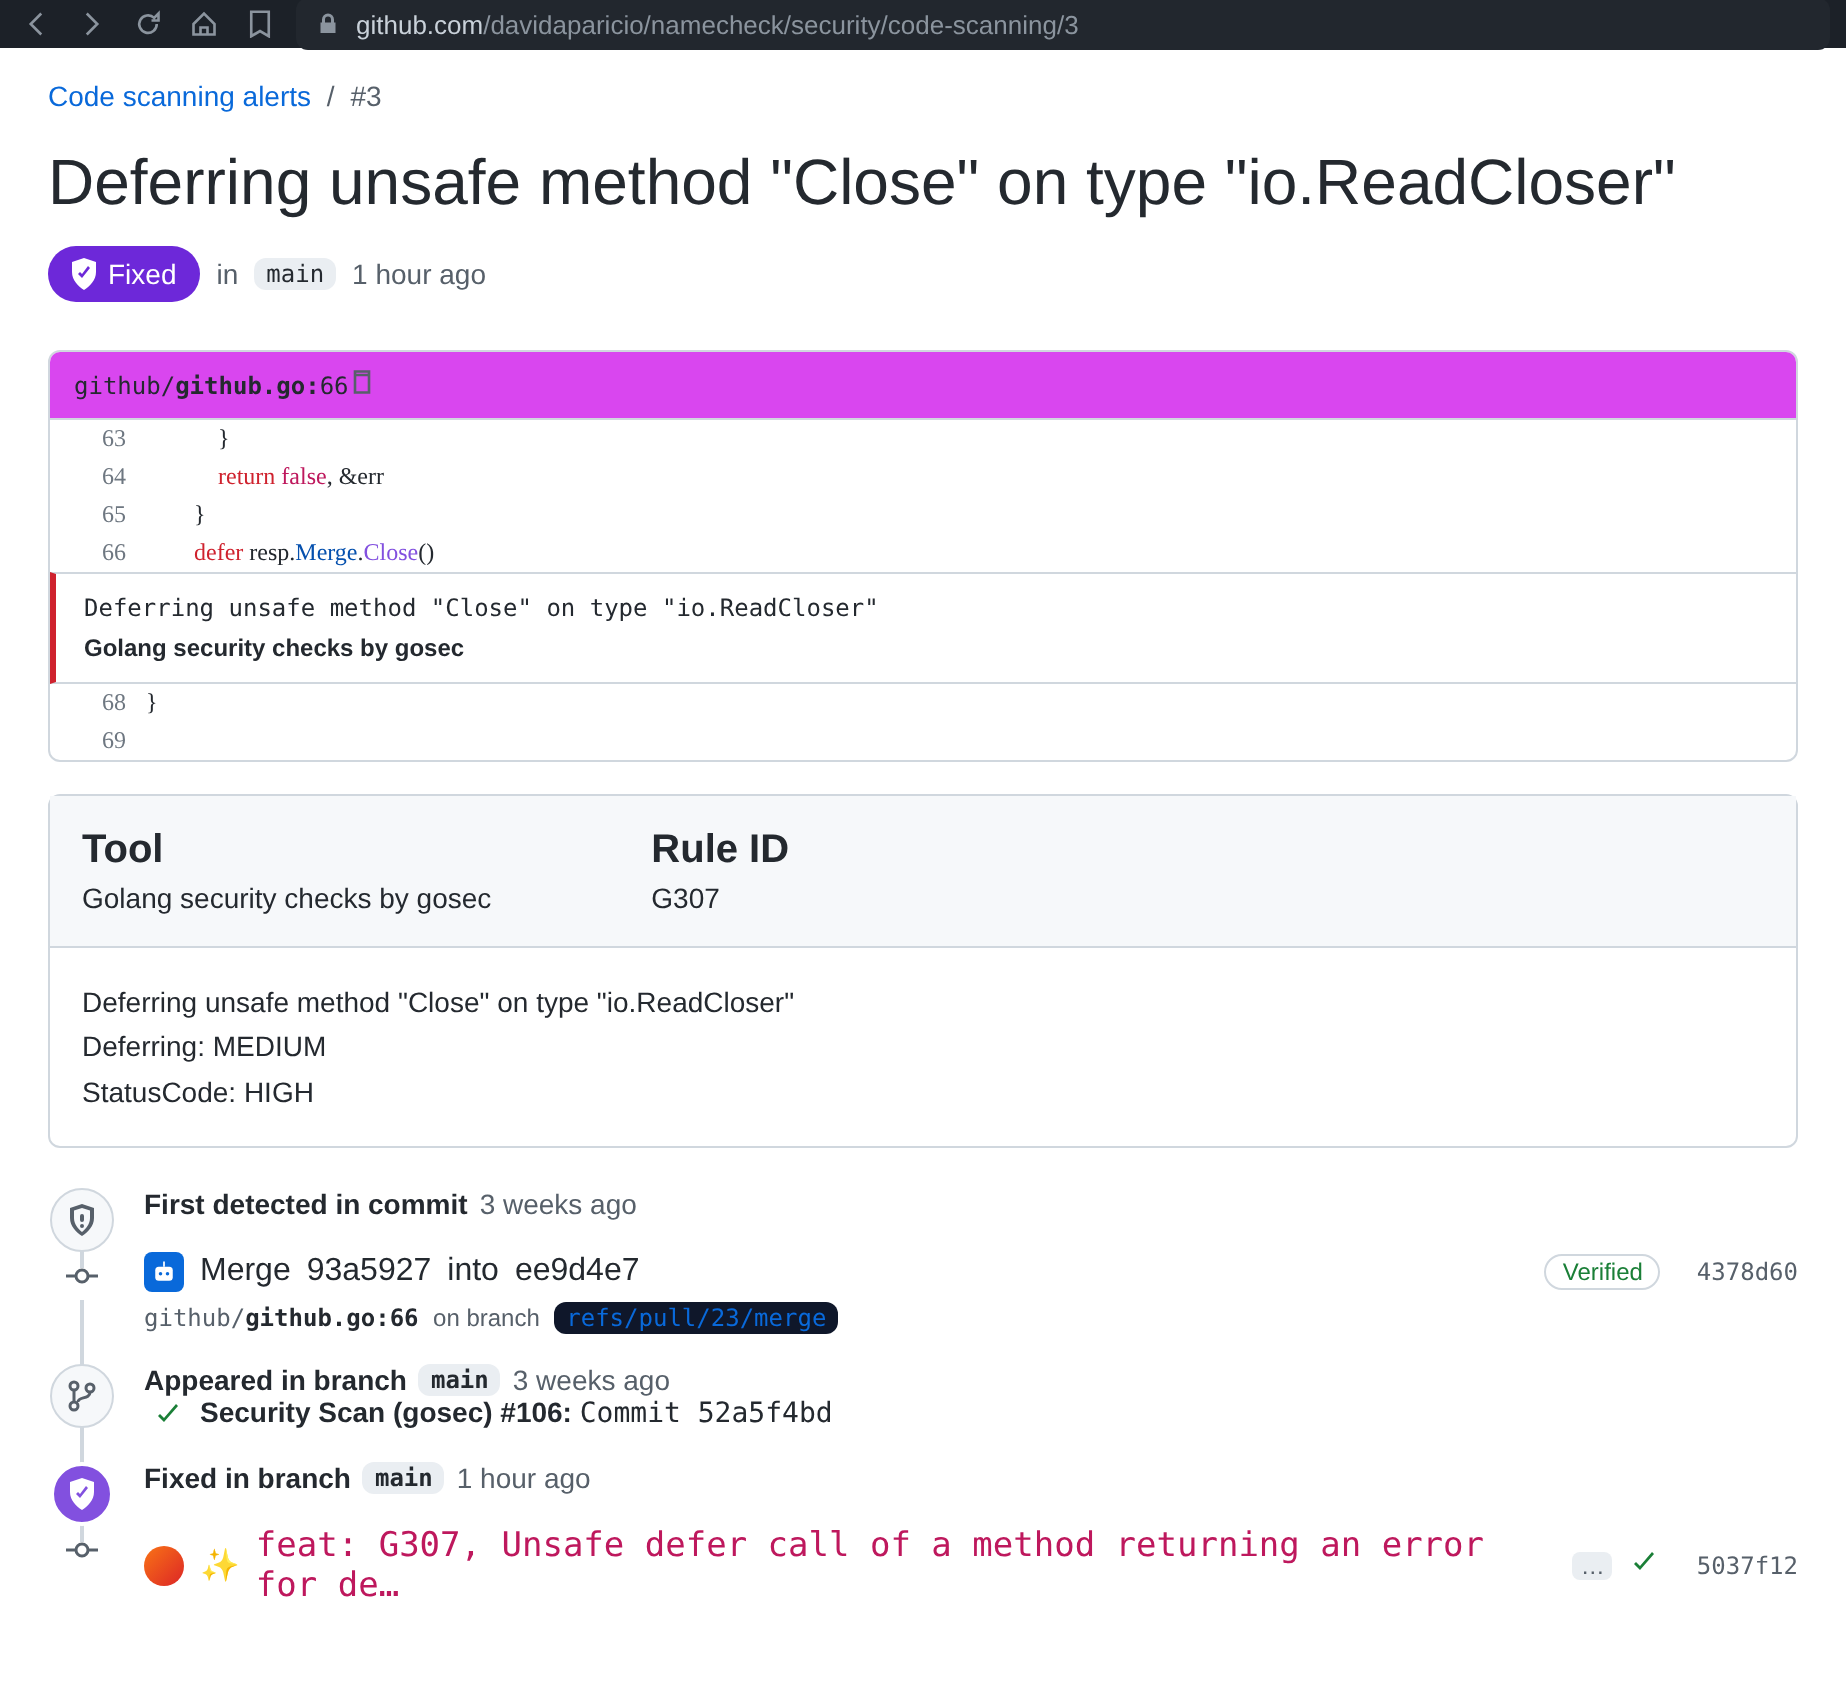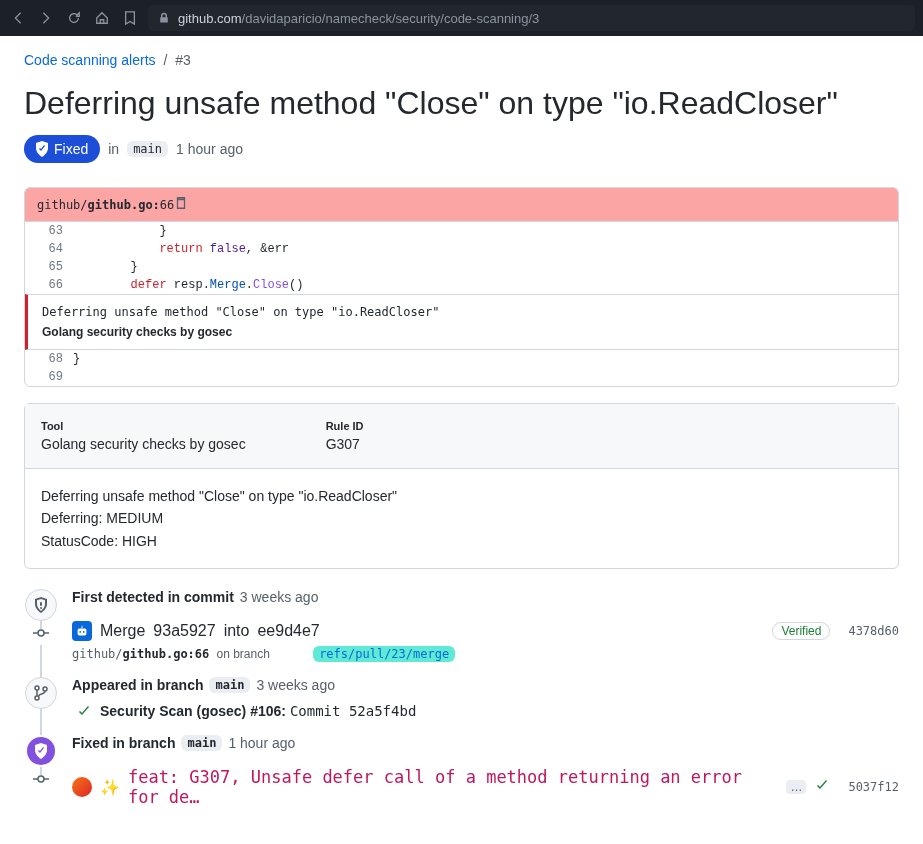--- a/index.html
+++ b/index.html
@@ -1,63 +1,63 @@
 <!DOCTYPE html>
 <html><head>
 <meta charset="utf-8">
 <style>
   * { box-sizing: border-box; margin: 0; padding: 0; }
   body { font-family: -apple-system, BlinkMacSystemFont, "Segoe UI", Helvetica, Arial, sans-serif; background: #fff; color: #24292f; }
   
-  .browser-bar { background: #1c2128; height: 36px; display: flex; align-items: center; padding: 0 8px; gap: 8px; }
+  .browser-bar { background: #1c2128; height: 24px; display: flex; align-items: center; padding: 0 8px; gap: 8px; }
   .browser-bar svg { fill: #8b949e; }
   .nav-btn { width: 20px; height: 20px; display: flex; align-items: center; justify-content: center; cursor: pointer; }
   .url-bar { flex: 1; background: #22272e; border-radius: 6px; height: 26px; display: flex; align-items: center; padding: 0 10px; gap: 8px; color: #8b949e; font-size: 13px; }
   .url-host { color: #c9d1d9; }
   
   .content { padding: 16px 24px; }
   
   .breadcrumb { font-size: 14px; margin-bottom: 15px; }
   .breadcrumb a { color: #0969da; text-decoration: none; }
   .breadcrumb .sep { color: #57606a; margin: 0 4px; }
   .breadcrumb .current { color: #57606a; }
   
   h1.title { font-size: 32px; font-weight: 400; margin: 4px 0 12px; line-height: 1.25; }
   
   .status-row { display: flex; align-items: center; gap: 8px; margin-bottom: 24px; font-size: 14px; }
-  .badge-fixed { background: #1d4ed8; color: #fff; border-radius: 2em; padding: 6px 12px 6px 10px; display: inline-flex; align-items: center; gap: 4px; font-weight: 500; font-size: 14px; }
+  .badge-fixed { background: #6d28d9; color: #fff; border-radius: 2em; padding: 6px 12px 6px 10px; display: inline-flex; align-items: center; gap: 4px; font-weight: 500; font-size: 14px; }
   .badge-fixed svg { fill: #fff; }
   .status-in { color: #57606a; }
   .code-chip { background: #eaeef2; border-radius: 6px; padding: 1px 6px; font-family: ui-monospace, SFMono-Regular, "SF Mono", Menlo, Consolas, monospace; font-size: 12px; color: #24292f; }
   .status-time { color: #57606a; }
   
   .code-box { border: 1px solid #d0d7de; border-radius: 6px; margin-bottom: 16px; overflow: hidden; }
-  .code-box-header { background: #fca5a5; border-bottom: 1px solid #d0d7de; padding: 8px 12px; font-family: ui-monospace, SFMono-Regular, Menlo, monospace; font-size: 12px; display: flex; align-items: center; }
+  .code-box-header { background: #d946ef; border-bottom: 1px solid #d0d7de; padding: 8px 12px; font-family: ui-monospace, SFMono-Regular, Menlo, monospace; font-size: 12px; display: flex; align-items: center; }
   .code-box-header strong { font-weight: 600; }
   .copy-icon { cursor: pointer; }
   
-  .code-lines { font-family: Liberation Mono, monospace; font-size: 12px; }
+  .code-lines { font-family: Liberation Serif, serif; font-size: 12px; }
   .code-line { display: flex; }
   .lnum { width: 48px; text-align: right; padding: 2px 10px 2px 0; color: #6e7781; user-select: none; }
   .lcode { padding: 2px 0; white-space: pre; flex: 1; }
   
   .tok-kw { color: #cf222e; }
-  .tok-bool { color: #4c1d95; }
+  .tok-bool { color: #be185d; }
   .tok-amp { color: #24292f; }
   .tok-func { color: #8250df; }
   .tok-prop { color: #0550ae; }
   .tok-nil { color: #0550ae; }
   
   .alert-banner { border-left: 3px solid #cf222e; background: #fff; padding: 10px 14px; border-top: 1px solid #d0d7de; border-bottom: 1px solid #d0d7de; }
   .alert-msg { font-family: ui-monospace, SFMono-Regular, Menlo, monospace; font-size: 12px; margin-bottom: 6px; }
   .alert-tool { font-size: 12px; font-weight: 600; color: #24292f; }
   
   .details-box { border: 1px solid #d0d7de; border-radius: 6px; margin-bottom: 20px; }
   .details-head { background: #f6f8fa; border-bottom: 1px solid #d0d7de; padding: 16px; display: flex; gap: 80px; }
-  .details-col h4 { font-size: 11px; font-weight: 600; margin-bottom: 4px; }
+  .details-col h4 { font-size: 20px; font-weight: 600; margin-bottom: 4px; }
   .details-col div { font-size: 14px; color: #24292f; }
   .details-body { padding: 16px; font-size: 14px; line-height: 1.6; }
   
   .timeline { position: relative; margin-left: 16px; }
   .tl-item { position: relative; padding-left: 32px; padding-bottom: 16px; }
   .tl-line { position: absolute; left: 0; top: 24px; bottom: -8px; width: 2px; background: #d0d7de; }
   .tl-badge { position: absolute; left: -15px; top: 0; width: 32px; height: 32px; border-radius: 50%; display: flex; align-items: center; justify-content: center; background: #fff; border: 2px solid #fff; }
   .tl-badge.gray { background: #f6f8fa; border: 1px solid #d0d7de; }
   .tl-badge.purple { background: #8250df; }
   .tl-badge.purple svg { fill: #fff; }
@@ -66,23 +66,23 @@
   .tl-title .time { font-weight: 400; color: #57606a; }
   
   .avatar-bot { width: 20px; height: 20px; background: #0969da; border-radius: 4px; display: inline-flex; align-items: center; justify-content: center; flex-shrink: 0; }
   .avatar-bot svg { fill: #fff; }
   .avatar-user { width: 20px; height: 20px; border-radius: 50%; background: linear-gradient(135deg, #f97316, #dc2626); flex-shrink: 0; }
   .verified-badge { border: 1px solid #d0d7de; color: #1a7f37; border-radius: 2em; padding: 1px 8px; font-size: 12px; margin-left: auto; text-align: right; }
   .commit-sha { color: #57606a; font-family: ui-monospace, monospace; font-size: 12px; margin-left: 12px; }
   
   .file-branch-row { font-size: 12px; color: #57606a; margin-top: 6px; font-family: ui-monospace, SFMono-Regular, Menlo, monospace; }
   .file-branch-row strong { color: #24292f; }
-  .branch-chip { background: #5eead4; border-radius: 6px; padding: 1px 6px; color: #0969da; margin-left: 36px; }
-  
-  .check-row { display: flex; align-items: center; gap: 8px; font-size: 14px; margin-top: 10px; margin-left: 4px; }
+  .branch-chip { background: #0f172a; border-radius: 6px; padding: 1px 6px; color: #0969da; }
+  
+  .check-row { display: flex; align-items: center; gap: 8px; font-size: 14px; margin-left: 4px; }
   .check-row svg { fill: #1a7f37; }
   .check-row strong { font-weight: 600; }
   
   .commit-text { font-family: ui-monospace, SFMono-Regular, Menlo, monospace; font-size: 17px; color: #be185d; }
   .ellipsis-btn { background: #eaeef2; border-radius: 4px; padding: 0 4px; font-size: 12px; color: #57606a; cursor: pointer; }
   .row-flex { display: flex; align-items: center; gap: 8px; width: 100%; }
   .right-side { margin-left: auto; display: flex; align-items: center; gap: 6px; }
   .green-check svg { fill: #1a7f37; }
 </style>
 </head>

